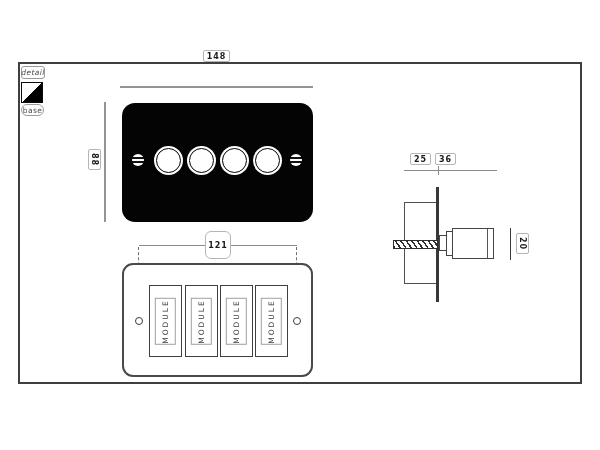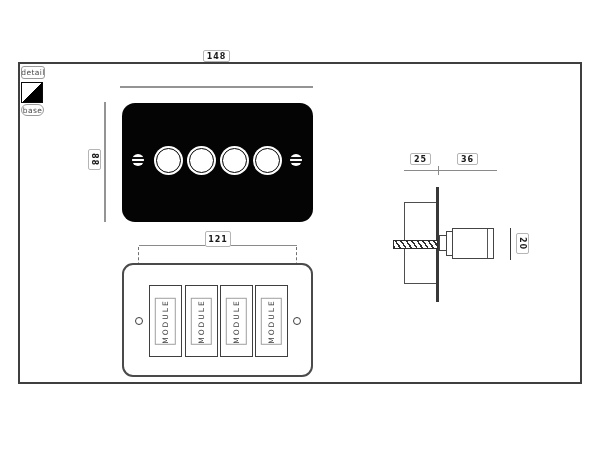--- a/index.html
+++ b/index.html
@@ -7,21 +7,21 @@
               font-family:"DejaVu Sans", sans-serif; }
   .abs { position:absolute; }
 
   
   .frame { left:18px; top:62px; width:564px; height:322px; border:2px solid #3f3f3f; }
 
   
   .tag-box { background:#fff; border:1px solid #9a9a9a; border-radius:3px;
              font-size:7.5px; color:#4a4a4a; display:flex; align-items:center;
              justify-content:center; letter-spacing:.4px; }
-  .legend-detail { left:21px; top:66px; width:24px; height:13px; }
+  .legend-detail { left:21px; top:66px; width:24px; height:13px;font-style:italic; }
   .legend-swatch { left:21px; top:82px; width:22px; height:21px; border:1.5px solid #0a0a0a;
                    background:linear-gradient(135deg,#ffffff 0%,#ffffff 49%,#000000 50%,#000000 100%); }
   .legend-base { left:21px; top:104px; width:23px; height:12px;border-radius:6px; }
 
   
   .dim-label { background:#fff; border:1px solid #b5b5b5; border-radius:2px;
                font-size:8px; font-weight:bold; color:#1a1a1a; letter-spacing:1px;
                display:flex; align-items:center; justify-content:center; }
   .rot90 { transform:rotate(90deg); }
   .hline2 { border-top:2px solid #949494; height:0; }
@@ -38,39 +38,39 @@
   .knob { width:29px; height:29px; border-radius:50%; background:#fff; top:146px;
           display:flex; align-items:center; justify-content:center; }
   .knob::after { content:''; width:23px; height:23px; border-radius:50%; border:1.5px solid #000; }
   .k1{left:154px}.k2{left:187px}.k3{left:220px}.k4{left:253px}
   .screw { width:12px; height:12px; border-radius:50%; top:154px;
            background:linear-gradient(to bottom,#fff 0 24%,#111 24% 42%,#fff 42% 56%,#111 56% 74%,#fff 74% 100%); }
   .s1{left:132px}.s2{left:290px}
 
   
   .dim-121  { left:139px; top:245px; width:158px; }
-  .lab-121  { left:205px; top:231px; width:26px; height:16px; }
+  .lab-121  { left:205px; top:231px; width:26px; height:28px;border-radius:6px; }
   .dashL { left:138px; top:247px; height:70px; }
   .dashR { left:296px; top:247px; height:70px; }
   .baseplate { left:122px; top:263px; width:191px; height:114px;
                border:2px solid #4a4a4a; border-radius:11px; background:#fff; }
   .hole { width:8px; height:8px; border-radius:50%; border:1.2px solid #3d3d3d; top:317px; background:#fff; }
   .h1{left:135px}.h2{left:293px}
   .module { top:285px; width:33px; height:72px; border:1.5px solid #3f3f3f; background:#fff;
             display:flex; align-items:center; justify-content:center; }
   .m1{left:149px}.m2{left:185px}.m3{left:220px}.m4{left:255px}
   .module-inner { width:60px; height:21px; border:1px solid #9e9e9e; transform:rotate(-90deg);
                   display:flex; align-items:center; justify-content:center;
                   font-size:7.5px; letter-spacing:2px; color:#3c3c3c; background:#fff; }
 
   
   .dim-side { left:404px; top:170px; width:93px; }
   .tick     { left:438px; top:166px; height:9px; border-left:1.5px solid #8a8a8a; width:0; }
   .lab-25   { left:410px; top:153px; width:21px; height:12px; }
-  .lab-36   { left:457px; top:153px; width:21px; height:12px; }
+  .lab-36   { left:435px; top:153px; width:21px; height:12px; }
   .wall     { left:436px; top:187px; height:115px; width:0; border-left:3px solid #383838; }
   .backbox  { left:404px; top:202px; width:34px; height:82px; border:1.5px solid #4e4e4e; background:#fff; }
   .thread   { left:393px; top:240px; width:45px; height:9px; border:1px solid #2e2e2e;
               background:repeating-linear-gradient(55deg,#2e2e2e 0 1.5px,#ffffff 1.5px 4.5px); }
   .collar   { left:439px; top:235px; width:8px;  height:16px; border:1.5px solid #444; background:#fff; }
   .cap      { left:446px; top:231px; width:7px;  height:25px; border:1.5px solid #444; background:#fff; }
   .body     { left:452px; top:228px; width:42px; height:31px; border:1.5px solid #444; background:#fff; }
   .body::after { content:''; position:absolute; right:5px; top:0; bottom:0; border-left:1.2px solid #555; }
   .dim-20   { left:510px; top:228px; height:32px; border-left:1.5px solid #3a3a3a; width:0; }
   .lab-20   { left:512px; top:237px; width:21px; height:13px; }

